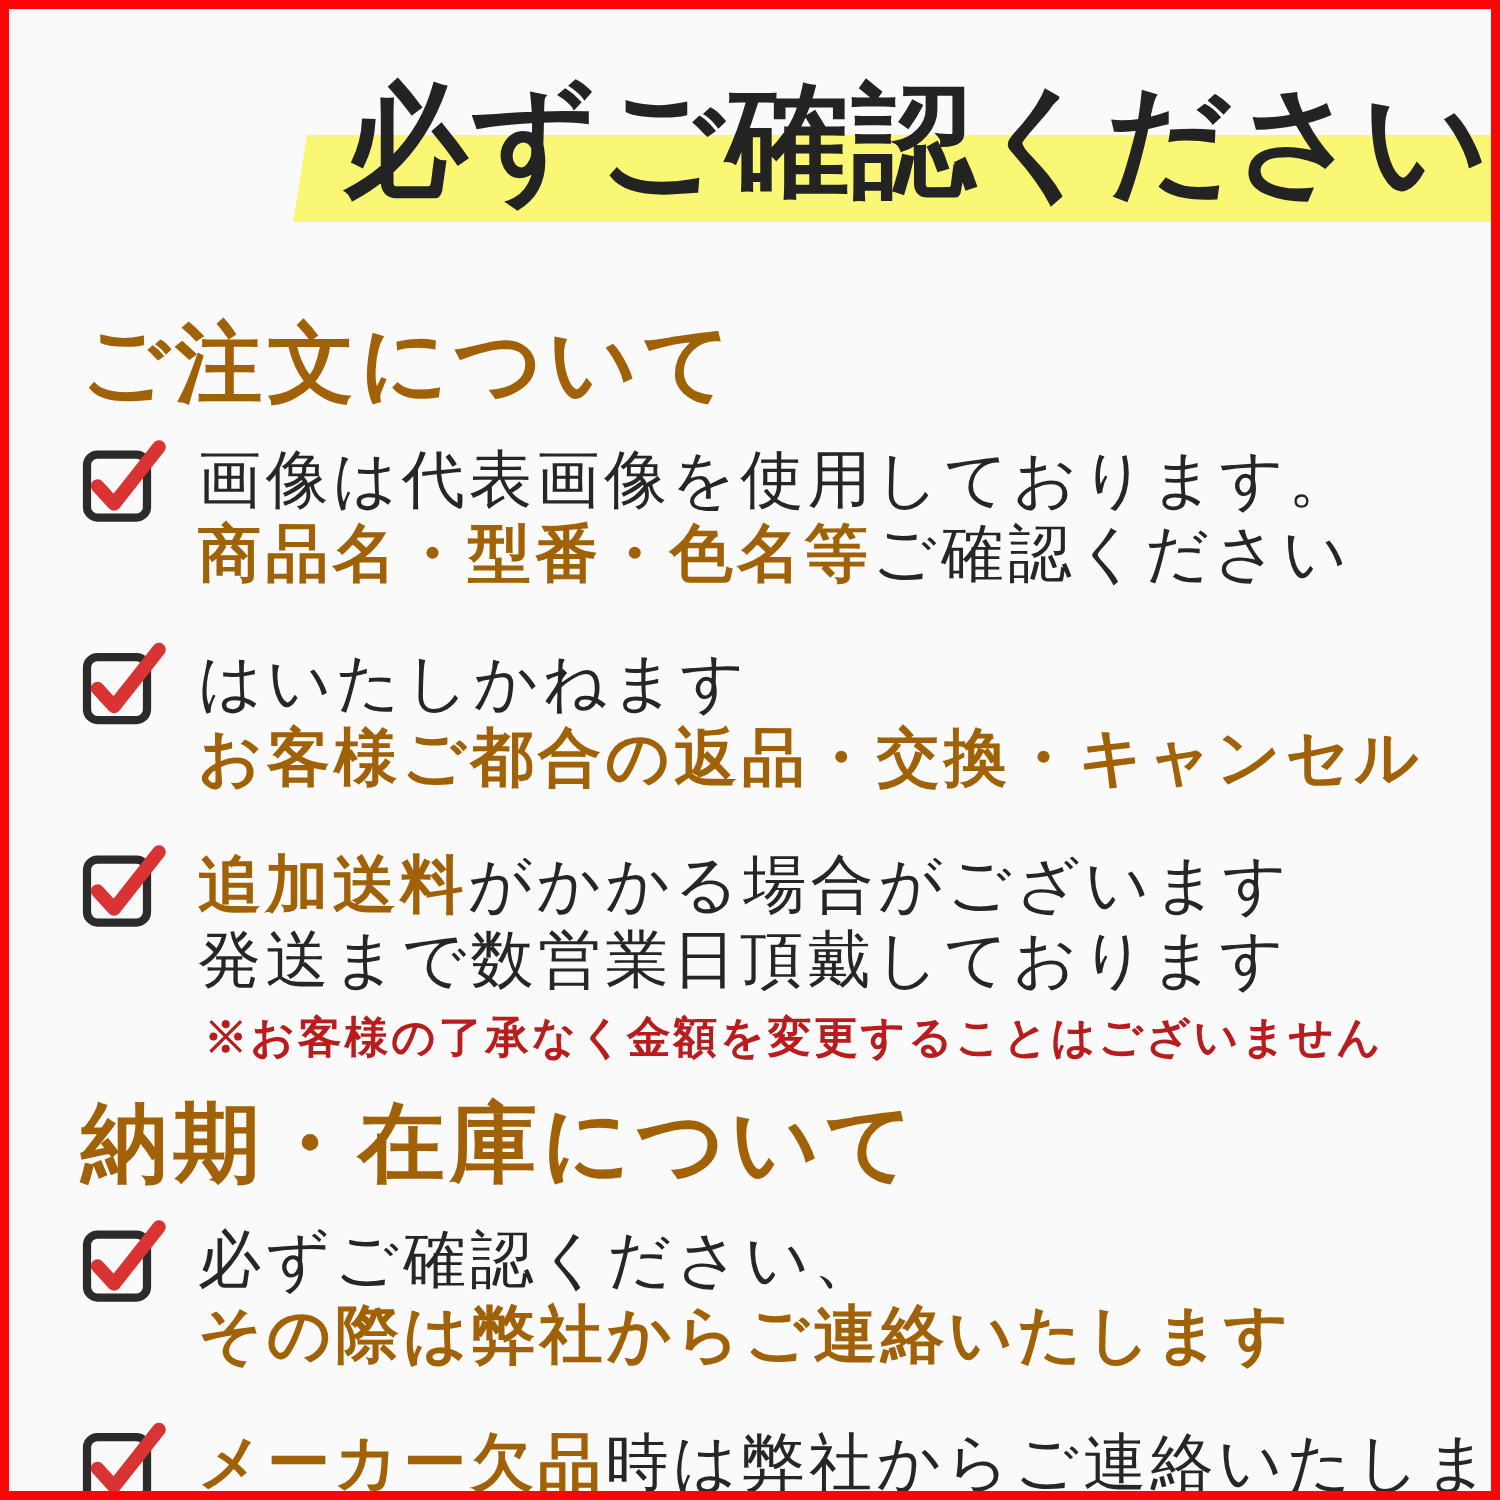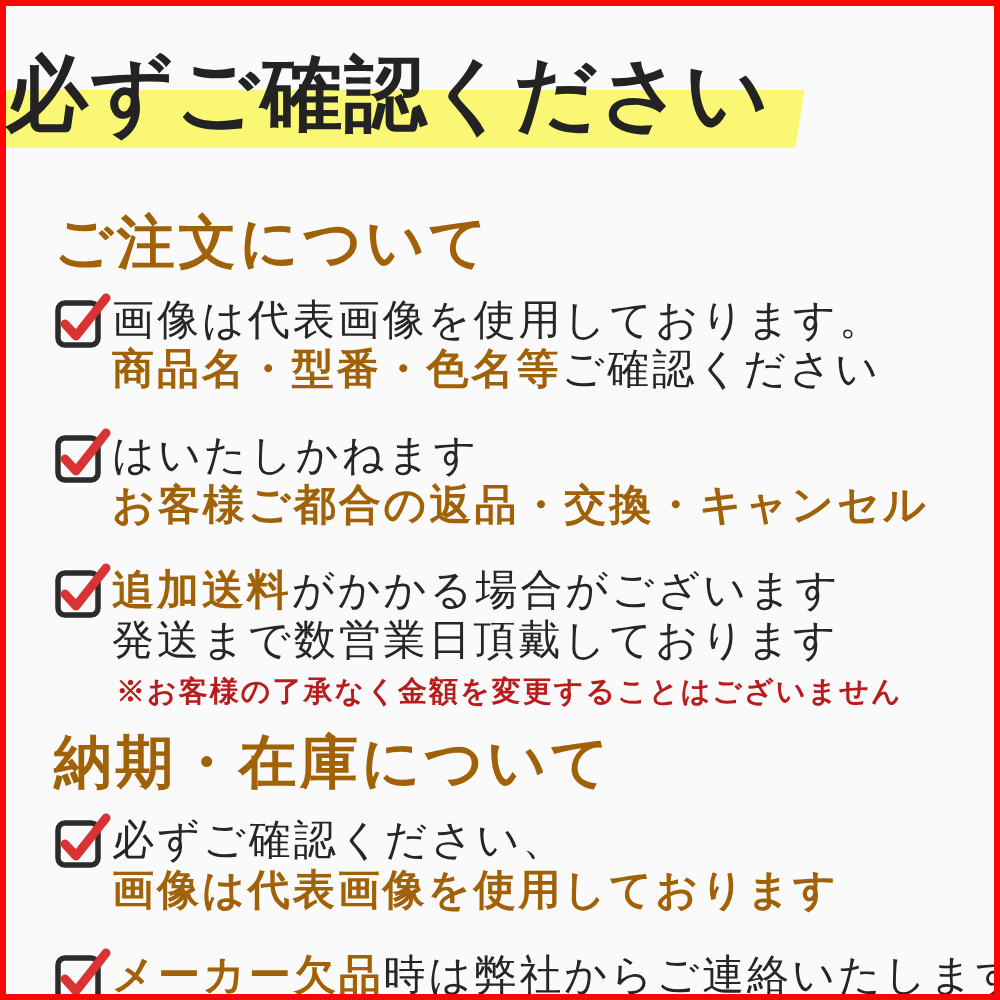--- a/index.html
+++ b/index.html
@@ -9,21 +9,21 @@
     box-sizing:border-box;
     border:6px solid #fb0606;
     font-family:"DejaVu Serif","Liberation Serif",serif;
     color:#262626;
     overflow:hidden;
   }
   .content{padding:0 30px 0 48px;}
 
   
   .title-wrap{
-    text-align:left;
+    text-align:right;
     margin-top:34px;
     height:122px;
   }
   .title-inner{position:relative;display:inline-block;}
   .title-highlight{
     position:absolute;
     left:-30px;right:-30px;
     top:50px;height:58px;
     background:#faf774;
     transform:skewX(-9deg);
@@ -54,21 +54,21 @@
     margin-top:22px;
   }
   .item-2,.item-3,.item-5{margin-top:36px;}
   .checkbox{
     flex:0 0 auto;
     width:58px;height:58px;
     margin-top:-4px;
   }
   .checkbox svg{display:block;}
   .item-text{
-    margin-left:0;
+    margin-left:20px;
     font-size:42px;
     line-height:1.18;
     letter-spacing:0.07em;
   }
   .line{white-space:nowrap;}
   .seg{color:#262626;}
   .seg.red{color:#a16207;font-weight:bold;}
   .note{
     font-size:29px;
     letter-spacing:0.07em;
@@ -152,21 +152,21 @@
       <svg width="58" height="58" viewBox="0 0 58 58">
         <rect x="4" y="12" width="40" height="42" rx="7" fill="none" stroke="#2b2b2b" stroke-width="5.5"></rect>
         <polyline points="11,33 22,45 52,7" fill="none" stroke="#da3333" stroke-width="9" stroke-linecap="round" stroke-linejoin="round"></polyline>
       </svg>
     </span>
     <div class="item-text">
       <div class="line">
         <span class="seg">必ずご確認ください、</span>
       </div>
       <div class="line">
-        <span class="seg red">画像は代表画像を使用しております</span>
+        <span class="seg red">その際は弊社からご連絡いたします</span>
       </div>
     </div>
   </div>
 
   <div class="item item-5">
     <span class="checkbox">
       <svg width="58" height="58" viewBox="0 0 58 58">
         <rect x="4" y="12" width="40" height="42" rx="7" fill="none" stroke="#2b2b2b" stroke-width="5.5"></rect>
         <polyline points="11,33 22,45 52,7" fill="none" stroke="#da3333" stroke-width="9" stroke-linecap="round" stroke-linejoin="round"></polyline>
       </svg>

